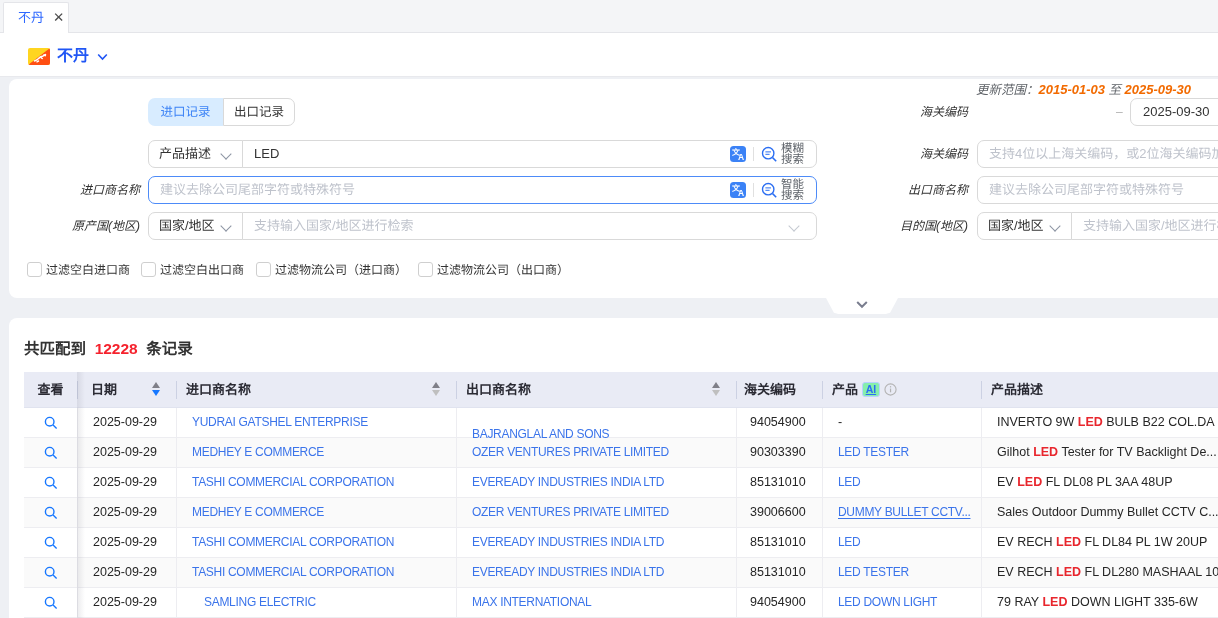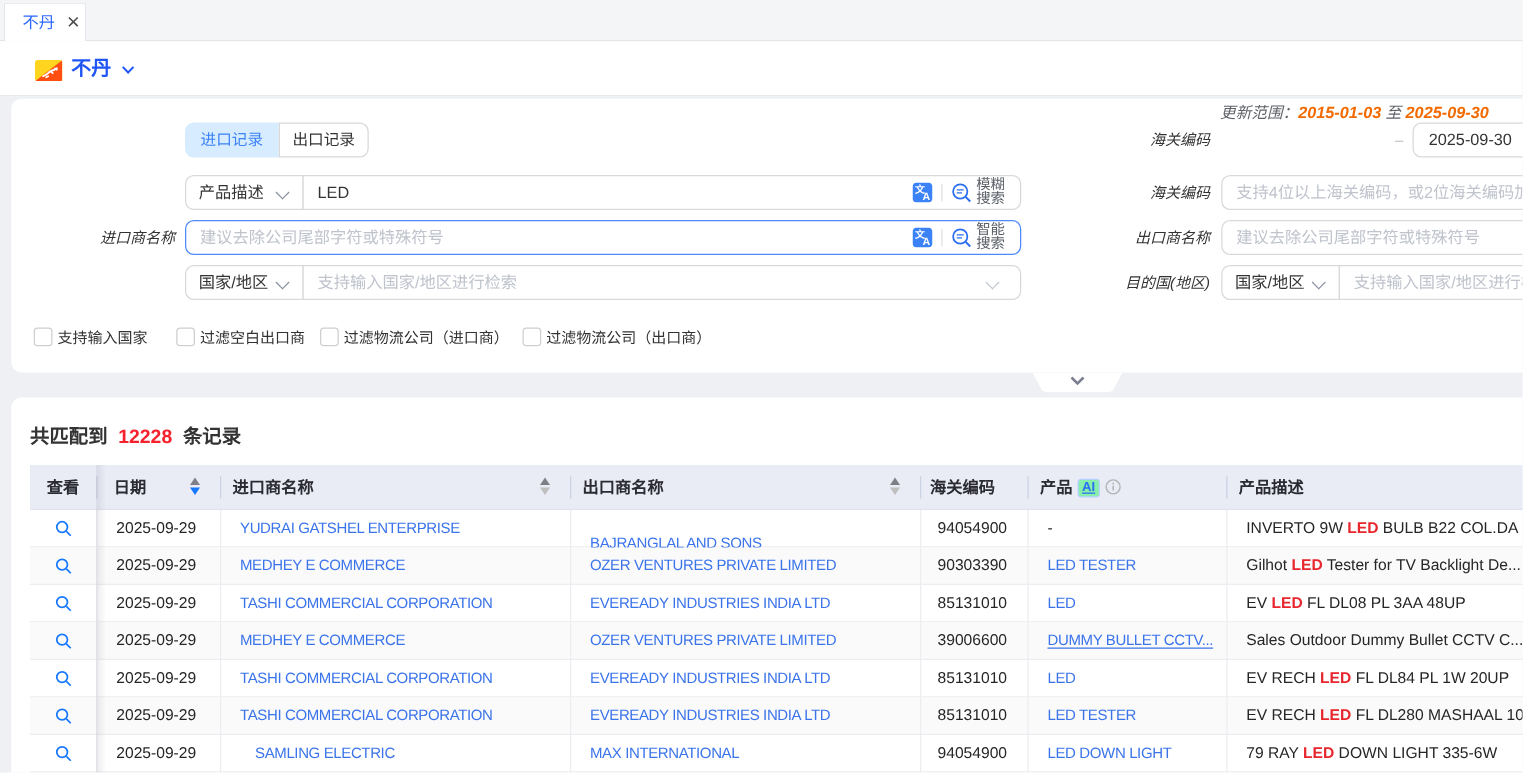--- a/index.html
+++ b/index.html
@@ -142,31 +142,32 @@
       <svg width="17" height="17" viewBox="0 0 17 17">
           <circle cx="7.2" cy="7.2" r="5.7" fill="none" stroke="#2b6ef2" stroke-width="1.4"></circle>
           <line x1="4.4" y1="5.9" x2="10" y2="5.9" stroke="#2b6ef2" stroke-width="1"></line>
           <line x1="4.4" y1="8.3" x2="8.6" y2="8.3" stroke="#2b6ef2" stroke-width="1"></line>
           <line x1="11.6" y1="11.6" x2="15.2" y2="15.2" stroke="#2b6ef2" stroke-width="1.5"></line>
         </svg>
       <div class="two-line">智能<br>搜索</div>
     </div>
   </div>
 
+  <div class="flabel" style="left:0; width:131px; top:133px;">原产国(地区)</div>
   <div class="ctrl" style="left:139px; top:133px; width:95px; border-radius:7px 0 0 7px;">
     <span class="sel-text">国家/地区</span>
     <span class="chev-down" style="position:absolute; right:12px; top:9px;"></span>
   </div>
   <div class="ctrl" style="left:233px; top:133px; width:575px; border-radius:0 7px 7px 0;">
     <div class="inp-text ph">支持输入国家/地区进行检索</div>
     <span class="chev-down" style="position:absolute; right:18px; top:9px; border-color:#c4c8d0;"></span>
   </div>
 
   <span class="cb" style="left:18px;"></span>
-    <span class="cblab" style="left:37px;">支持输入国家</span>
+    <span class="cblab" style="left:37px;">过滤空白进口商</span>
   <span class="cb" style="left:132px;"></span>
     <span class="cblab" style="left:151px;">过滤空白出口商</span>
   <span class="cb" style="left:247px;"></span>
     <span class="cblab" style="left:266px;">过滤物流公司（进口商）</span>
   <span class="cb" style="left:409px;"></span>
     <span class="cblab" style="left:428px;">过滤物流公司（出口商）</span>
 
   <div class="flabel" style="left:967px; top:4px; line-height:14px; font-size:12.5px; text-align:left;">
     <span style="color:#5f6368;">更新范围：</span><b style="color:#f26a00;font-size:13px;">2015-01-03</b><span style="color:#5f6368;"> 至 </span><b style="color:#f26a00;font-size:13px;">2025-09-30</b>
   </div>

